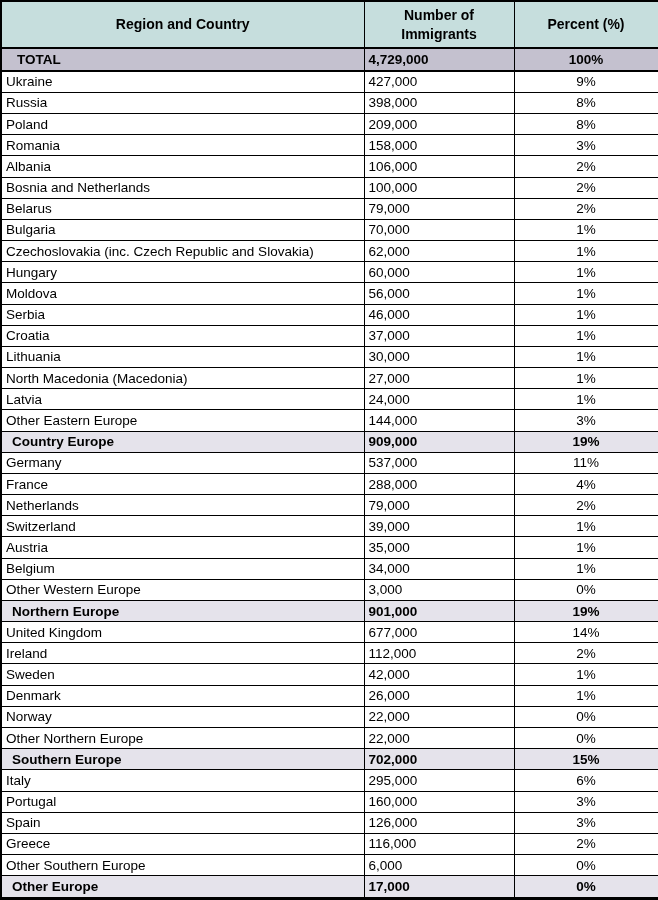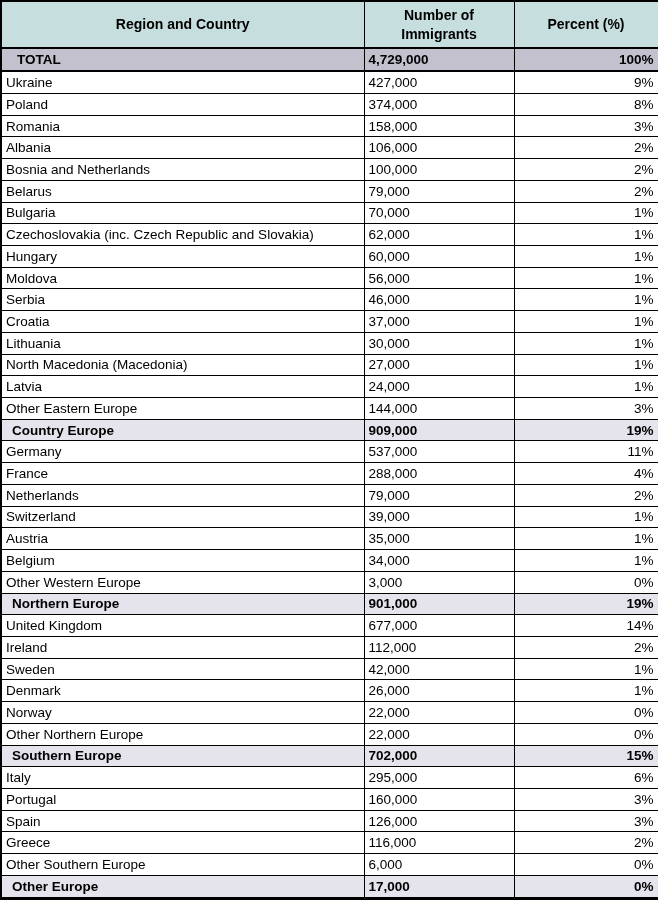--- a/index.html
+++ b/index.html
@@ -34,21 +34,21 @@
     padding: 2px 10px;
     white-space: normal;
     line-height: 1.3;
   }
   td {
     font-size: 13.5px;
     padding: 0 4px;
   }
   td.label   { text-align: left; }
   td.number  { text-align: left; padding-right: 8px; }
-  td.percent { text-align: right; padding-right: 4px; }
+  td.percent { text-align: center; padding-right: 4px; }
   tr.total td {
     background: #c4c1cf;
     font-weight: 700;
     border-bottom: 2px solid #000000;
   }
   tr.total td.label { padding-left: 15px; }
   tr.region td {
     background: #e5e3eb;
     font-weight: 700;
   }
@@ -75,22 +75,27 @@
         <td class="label">TOTAL</td>
         <td class="number">4,729,000</td>
         <td class="percent">100%</td>
       </tr>
       <tr class="country">
         <td class="label">Ukraine</td>
         <td class="number">427,000</td>
         <td class="percent">9%</td>
       </tr>
       <tr class="country">
+        <td class="label">Russia</td>
+        <td class="number">398,000</td>
+        <td class="percent">8%</td>
+      </tr>
+      <tr class="country">
         <td class="label">Poland</td>
-        <td class="number">374,000</td>
+        <td class="number">209,000</td>
         <td class="percent">8%</td>
       </tr>
       <tr class="country">
         <td class="label">Romania</td>
         <td class="number">158,000</td>
         <td class="percent">3%</td>
       </tr>
       <tr class="country">
         <td class="label">Albania</td>
         <td class="number">106,000</td>

